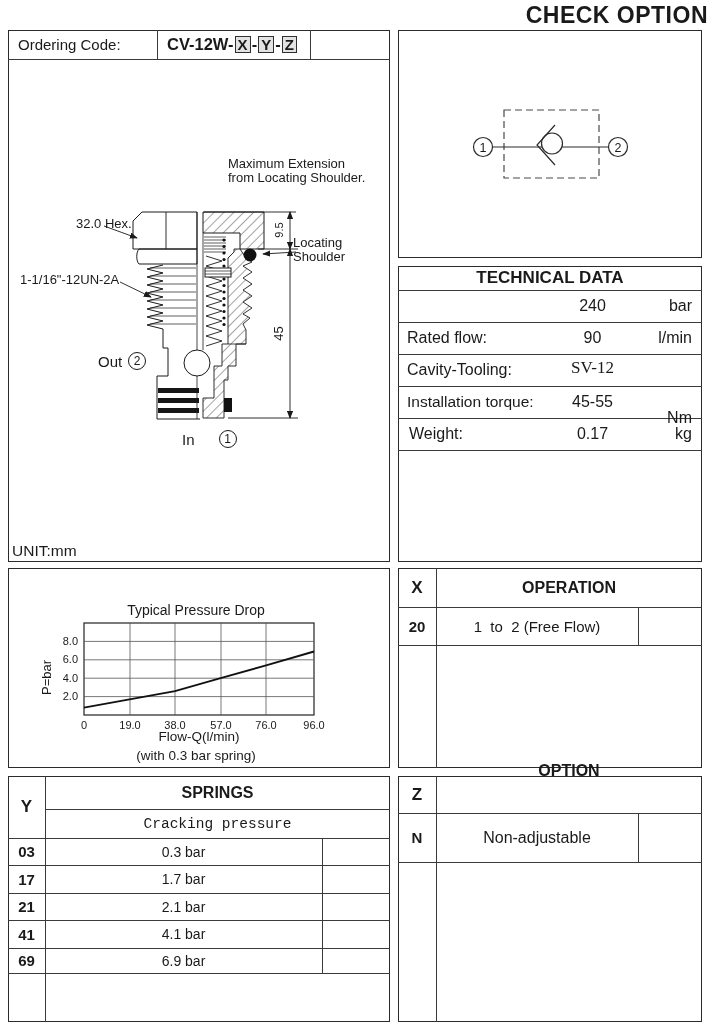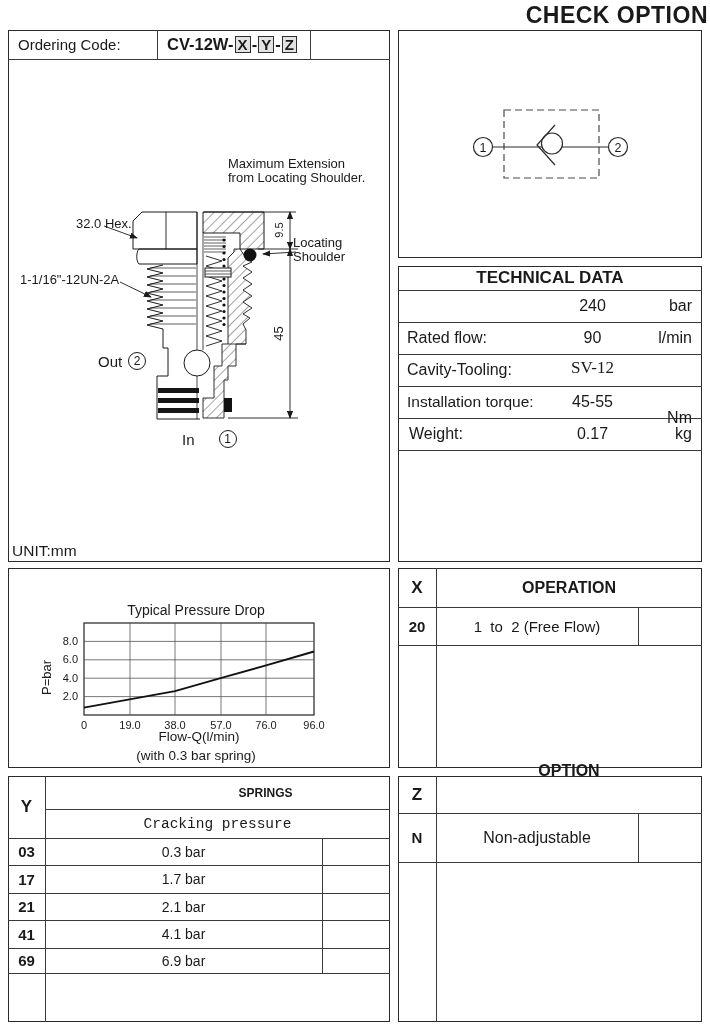--- a/index.html
+++ b/index.html
@@ -230,21 +230,21 @@
   <div class="vline" style="left:45px;top:776px;height:246px;"></div>
   <div class="hline" style="left:45px;top:809px;width:345px;"></div>
   <div class="hline" style="left:8px;top:838px;width:382px;"></div>
   <div class="hline" style="left:8px;top:865px;width:382px;"></div>
   <div class="hline" style="left:8px;top:893px;width:382px;"></div>
   <div class="hline" style="left:8px;top:920px;width:382px;"></div>
   <div class="hline" style="left:8px;top:948px;width:382px;"></div>
   <div class="hline" style="left:8px;top:973px;width:382px;"></div>
   <div class="vline" style="left:322px;top:838px;height:135px;"></div>
   <div class="abs c bold" style="left:8px;top:776px;width:37px;height:62px;font-size:17px;">Y</div>
-  <div class="abs c bold" style="left:45px;top:776px;width:345px;height:33px;font-size:12px;margin-left:48px;">SPRINGS</div>
+  <div class="abs c bold" style="left:45px;top:776px;width:345px;height:33px;font-size:16px;">SPRINGS</div>
   <div class="abs c" style="left:45px;top:809px;width:345px;height:29px;font-size:14.5px;font-family:Liberation Mono, monospace;">Cracking pressure</div>
   <div class="abs c bold" style="left:8px;top:838px;width:37px;height:27px;font-size:15px;">03</div>
   <div class="abs c t14" style="left:45px;top:838px;width:277px;height:27px;">0.3 bar</div>
   <div class="abs c bold" style="left:8px;top:865px;width:37px;height:28px;font-size:15px;">17</div>
   <div class="abs c t14" style="left:45px;top:865px;width:277px;height:28px;">1.7 bar</div>
   <div class="abs c bold" style="left:8px;top:893px;width:37px;height:27px;font-size:15px;">21</div>
   <div class="abs c t14" style="left:45px;top:893px;width:277px;height:27px;">2.1 bar</div>
   <div class="abs c bold" style="left:8px;top:920px;width:37px;height:28px;font-size:15px;">41</div>
   <div class="abs c t14" style="left:45px;top:920px;width:277px;height:28px;">4.1 bar</div>
   <div class="abs c bold" style="left:8px;top:948px;width:37px;height:25px;font-size:15px;">69</div>

